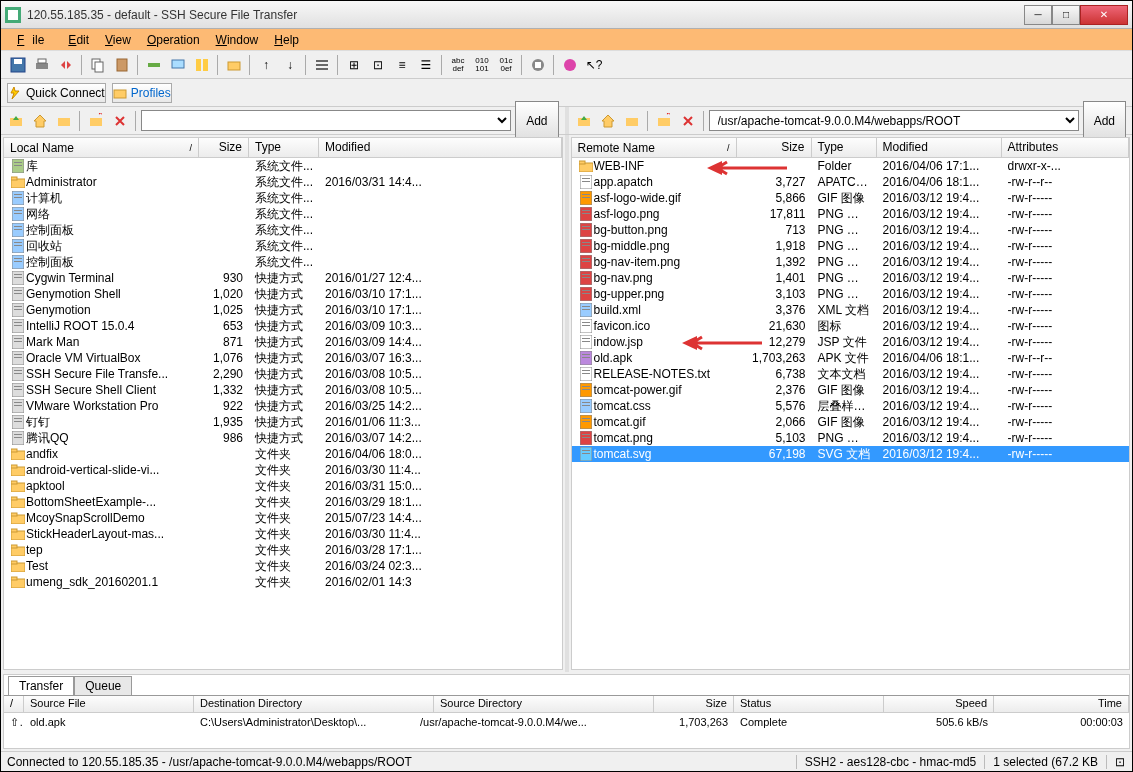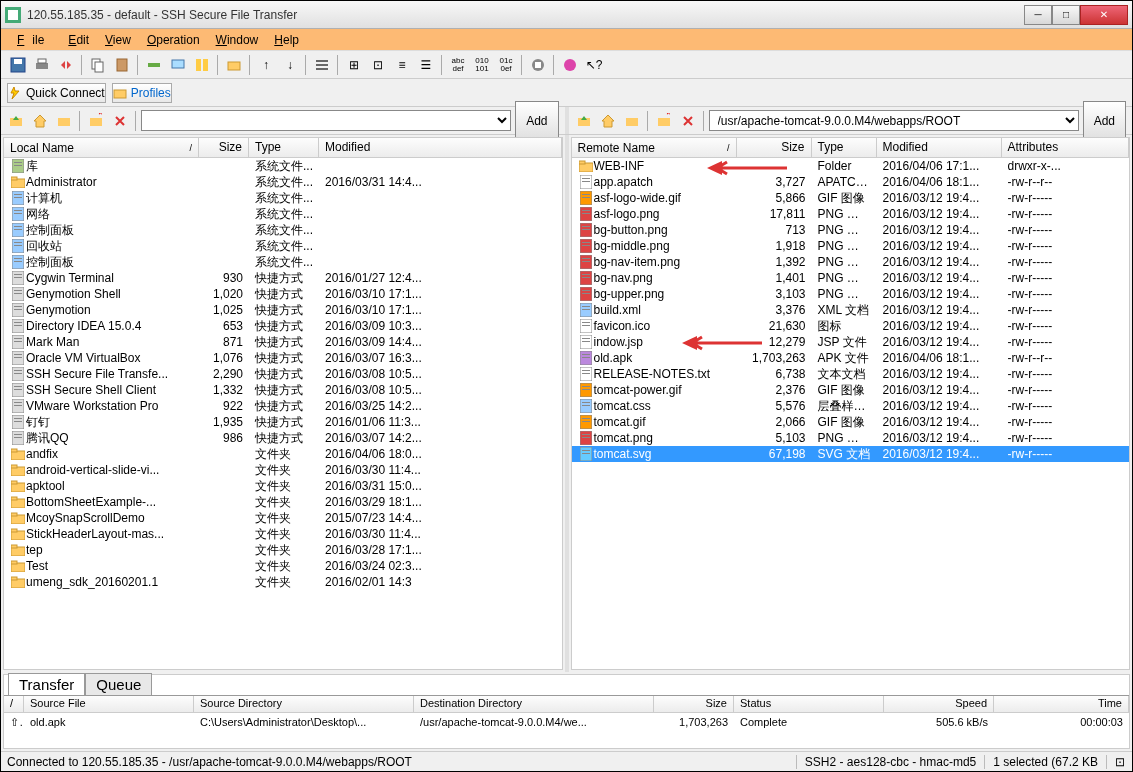--- a/index.html
+++ b/index.html
@@ -39,21 +39,21 @@
 .col-size-l { width: 50px; text-align: right; }
 .col-type-l { width: 70px; }
 .col-mod-l { flex: 1; }
 .col-name-r { width: 165px; display:flex; align-items:center;}
 .col-size-r { width: 75px; text-align: right; }
 .col-type-r { width: 65px; }
 .col-mod-r { width: 125px; }
 .col-attr-r { flex: 1; }
 .transfer-area { height: 75px; border: 1px solid #ccc; margin: 2px; background: #fff; display:flex; flex-direction:column;}
 .transfer-tabs { height: 20px; display:flex; align-items:flex-end; padding: 2px 4px 0; gap:0;}
-.transfer-tab { padding: 2px 10px; border: 1px solid #999; border-bottom:none; background: #fff; font-size:15px; cursor:pointer;}
+.transfer-tab { padding: 2px 10px; border: 1px solid #999; border-bottom:none; background: #fff; font-size:12px; cursor:pointer;}
 .transfer-tab.inactive { background: #e8e8e8; }
 .transfer-header { height: 18px; display:flex; border-top:1px solid #999; border-bottom: 1px solid #ccc; background: linear-gradient(#fdfdfd,#ececec);}
 .transfer-header div { padding: 1px 6px; border-right: 1px solid #ccc; font-size:11px;}
 .transfer-row { display:flex; height:18px; align-items:center;}
 .transfer-row div { padding: 1px 6px; font-size:11px; overflow:hidden; white-space:nowrap; text-overflow:ellipsis;}
 .status { height: 20px; background: #f0f0f0; border-top: 1px solid #ccc; display:flex; align-items:center; padding: 0 6px; font-size:11px;}
 .status .seg { padding: 0 8px; border-left: 1px solid #bbb; }
 .arrow { position: absolute; pointer-events:none; z-index:10;}
 svg { display: block; }
 </style>
@@ -421,21 +421,21 @@
         </div>
         <div class="row">
           <div class="cell col-name-l">
             <span class="icon">
               <svg width="12" height="14">
                 <rect width="12" height="14" fill="#ddd" stroke="#888"></rect>
                 <rect x="2" y="3" width="8" height="1" fill="#888"></rect>
                 <rect x="2" y="6" width="8" height="1" fill="#888"></rect>
               </svg>
             </span>
-            <span>Directory IDEA 15.0.4</span>
+            <span>IntelliJ ROOT 15.0.4</span>
           </div>
           <div class="cell col-size-l">653</div>
           <div class="cell col-type-l">快捷方式</div>
           <div class="cell col-mod-l">2016/03/09 10:3...</div>
         </div>
         <div class="row">
           <div class="cell col-name-l">
             <span class="icon">
               <svg width="12" height="14">
                 <rect width="12" height="14" fill="#ddd" stroke="#888"></rect>
@@ -997,22 +997,22 @@
 </div>
 
 <div class="transfer-area">
   <div class="transfer-tabs">
     <div class="transfer-tab">Transfer</div>
     <div class="transfer-tab inactive">Queue</div>
   </div>
   <div class="transfer-header">
     <div style="width:20px;">/</div>
     <div style="width:170px;">Source File</div>
+    <div style="width:240px;">Destination Directory</div>
     <div style="width:220px;">Source Directory</div>
-    <div style="width:240px;">Destination Directory</div>
     <div style="width:80px;text-align:right;">Size</div>
     <div style="width:150px;">Status</div>
     <div style="width:110px;text-align:right;">Speed</div>
     <div style="flex:1;text-align:right;">Time</div>
   </div>
   <div class="transfer-row">
     <div style="width:20px;">⇧</div>
     <div style="width:170px;">old.apk</div>
     <div style="width:220px;">C:\Users\Administrator\Desktop\...</div>
     <div style="width:240px;">/usr/apache-tomcat-9.0.0.M4/we...</div>

